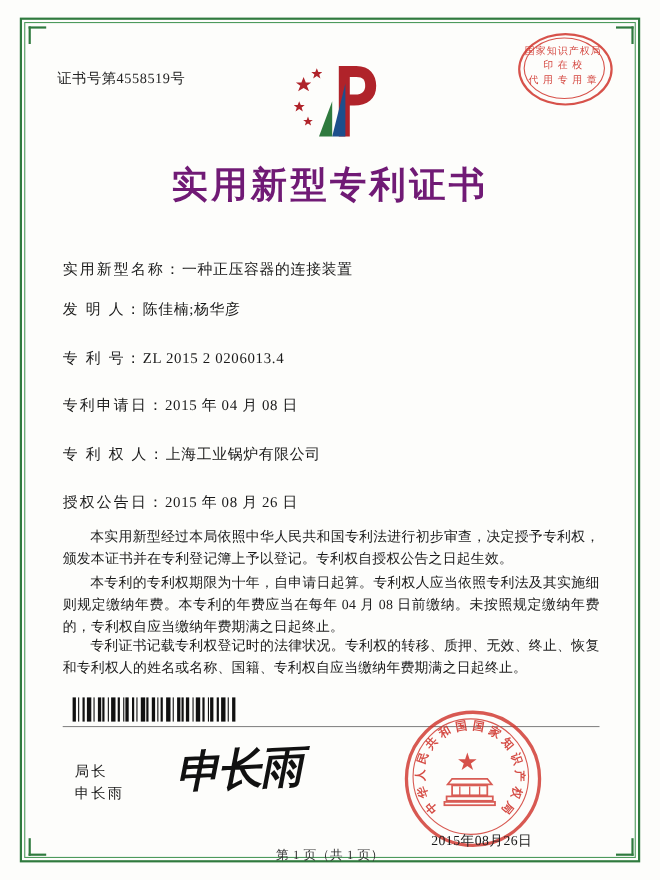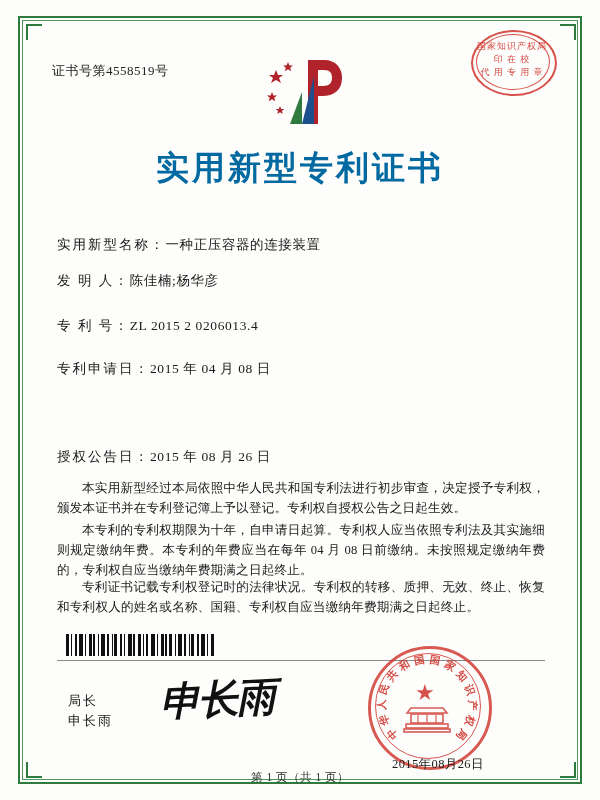--- a/index.html
+++ b/index.html
@@ -101,21 +101,21 @@
 
   
   .title {
     position: absolute;
     left: 0; top: 146px;
     width: 600px;
     text-align: center;
     font-size: 33px;
     font-weight: bold;
     letter-spacing: 3px;
-    color: #0369a1;
+    color: #701a75;
     font-family: "Liberation Serif", serif;
   }
 
   
   .field {
     position: absolute;
     left: 57px;
     font-size: 13.5px;
     color: #1a1a1a;
     letter-spacing: 0.6px;
@@ -304,20 +304,23 @@
     <span class="lbl">发 明 人：</span><span class="val">陈佳楠;杨华彦</span>
   </div>
   <div class="field f1">
     <span class="lbl">实用新型名称：</span><span class="val">一种正压容器的连接装置</span>
   </div>
   <div class="field f3">
     <span class="lbl">专 利 号：</span><span class="val">ZL 2015 2 0206013.4</span>
   </div>
   <div class="field f4">
     <span class="lbl">专利申请日：</span><span class="val">2015 年 04 月 08 日</span>
+  </div>
+  <div class="field f5">
+    <span class="lbl">专 利 权 人：</span><span class="val">上海工业锅炉有限公司</span>
   </div>
   <div class="field f6">
     <span class="lbl">授权公告日：</span><span class="val">2015 年 08 月 26 日</span>
   </div>
 
   <div class="para p1">本实用新型经过本局依照中华人民共和国专利法进行初步审查，决定授予专利权，颁发本证书并在专利登记簿上予以登记。专利权自授权公告之日起生效。</div>
   <div class="para p2">本专利的专利权期限为十年，自申请日起算。专利权人应当依照专利法及其实施细则规定缴纳年费。本专利的年费应当在每年 04 月 08 日前缴纳。未按照规定缴纳年费的，专利权自应当缴纳年费期满之日起终止。</div>
   <div class="para p3">专利证书记载专利权登记时的法律状况。专利权的转移、质押、无效、终止、恢复和专利权人的姓名或名称、国籍、专利权自应当缴纳年费期满之日起终止。</div>
 
   <div class="barcode">

